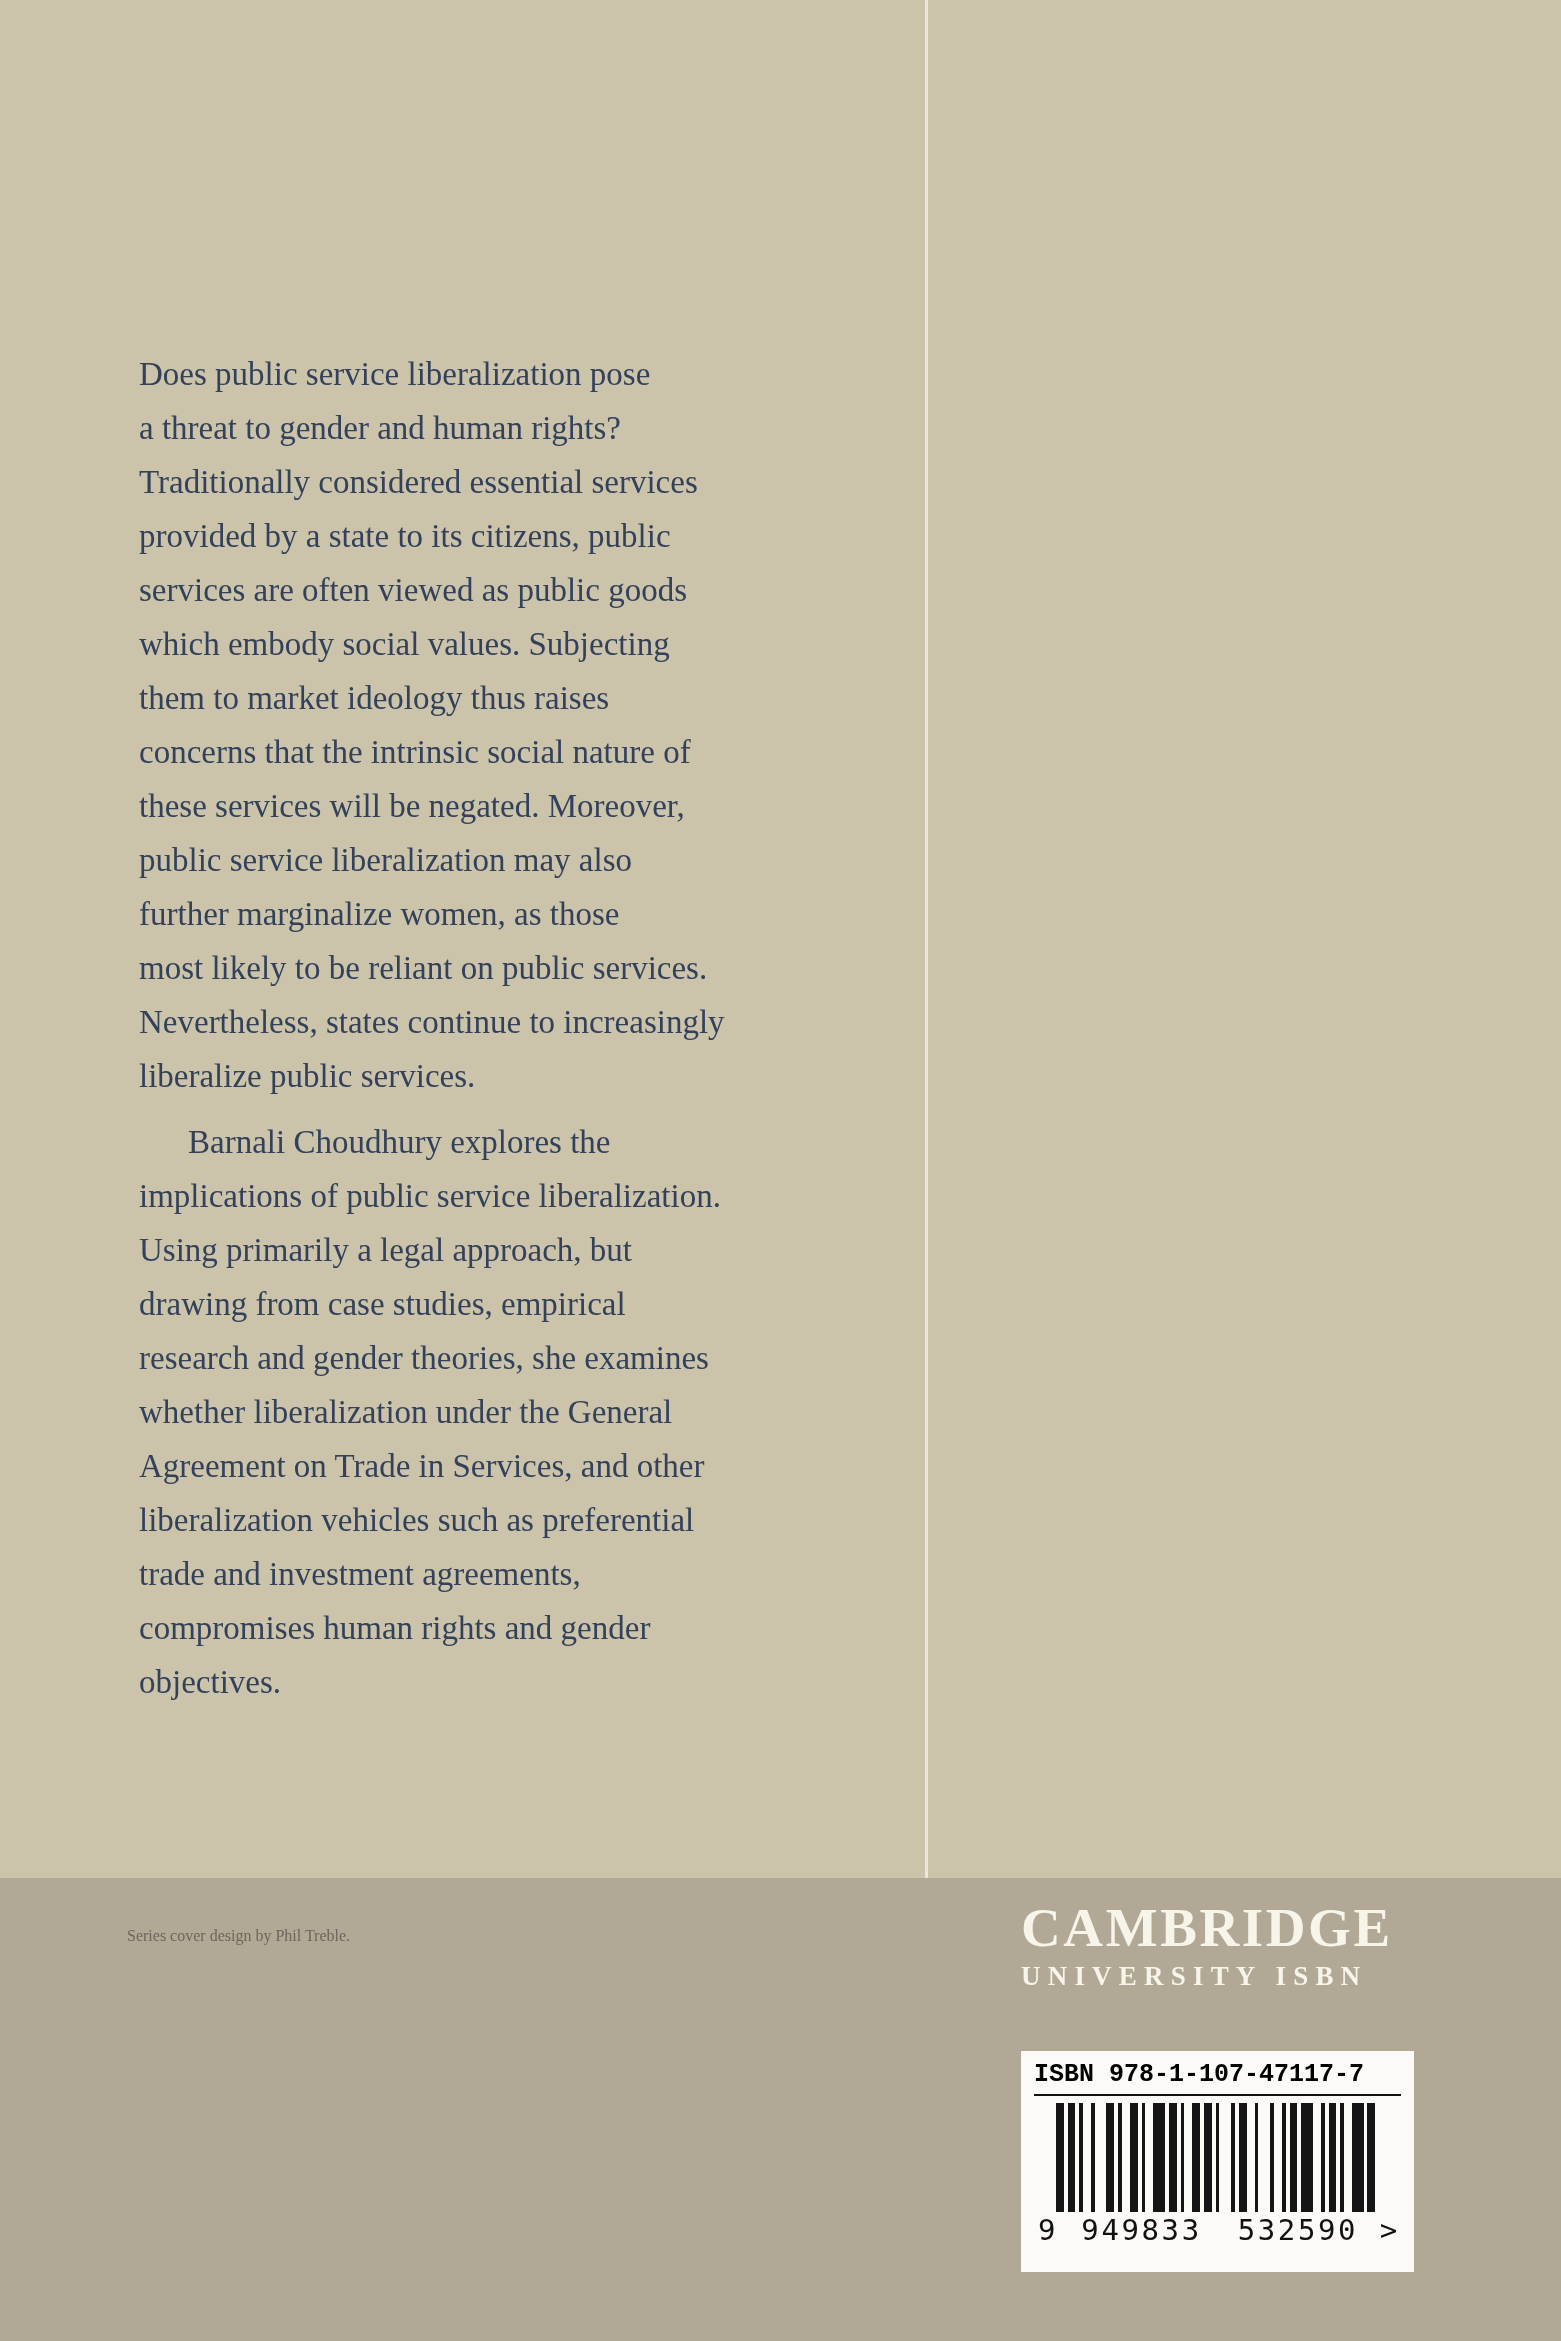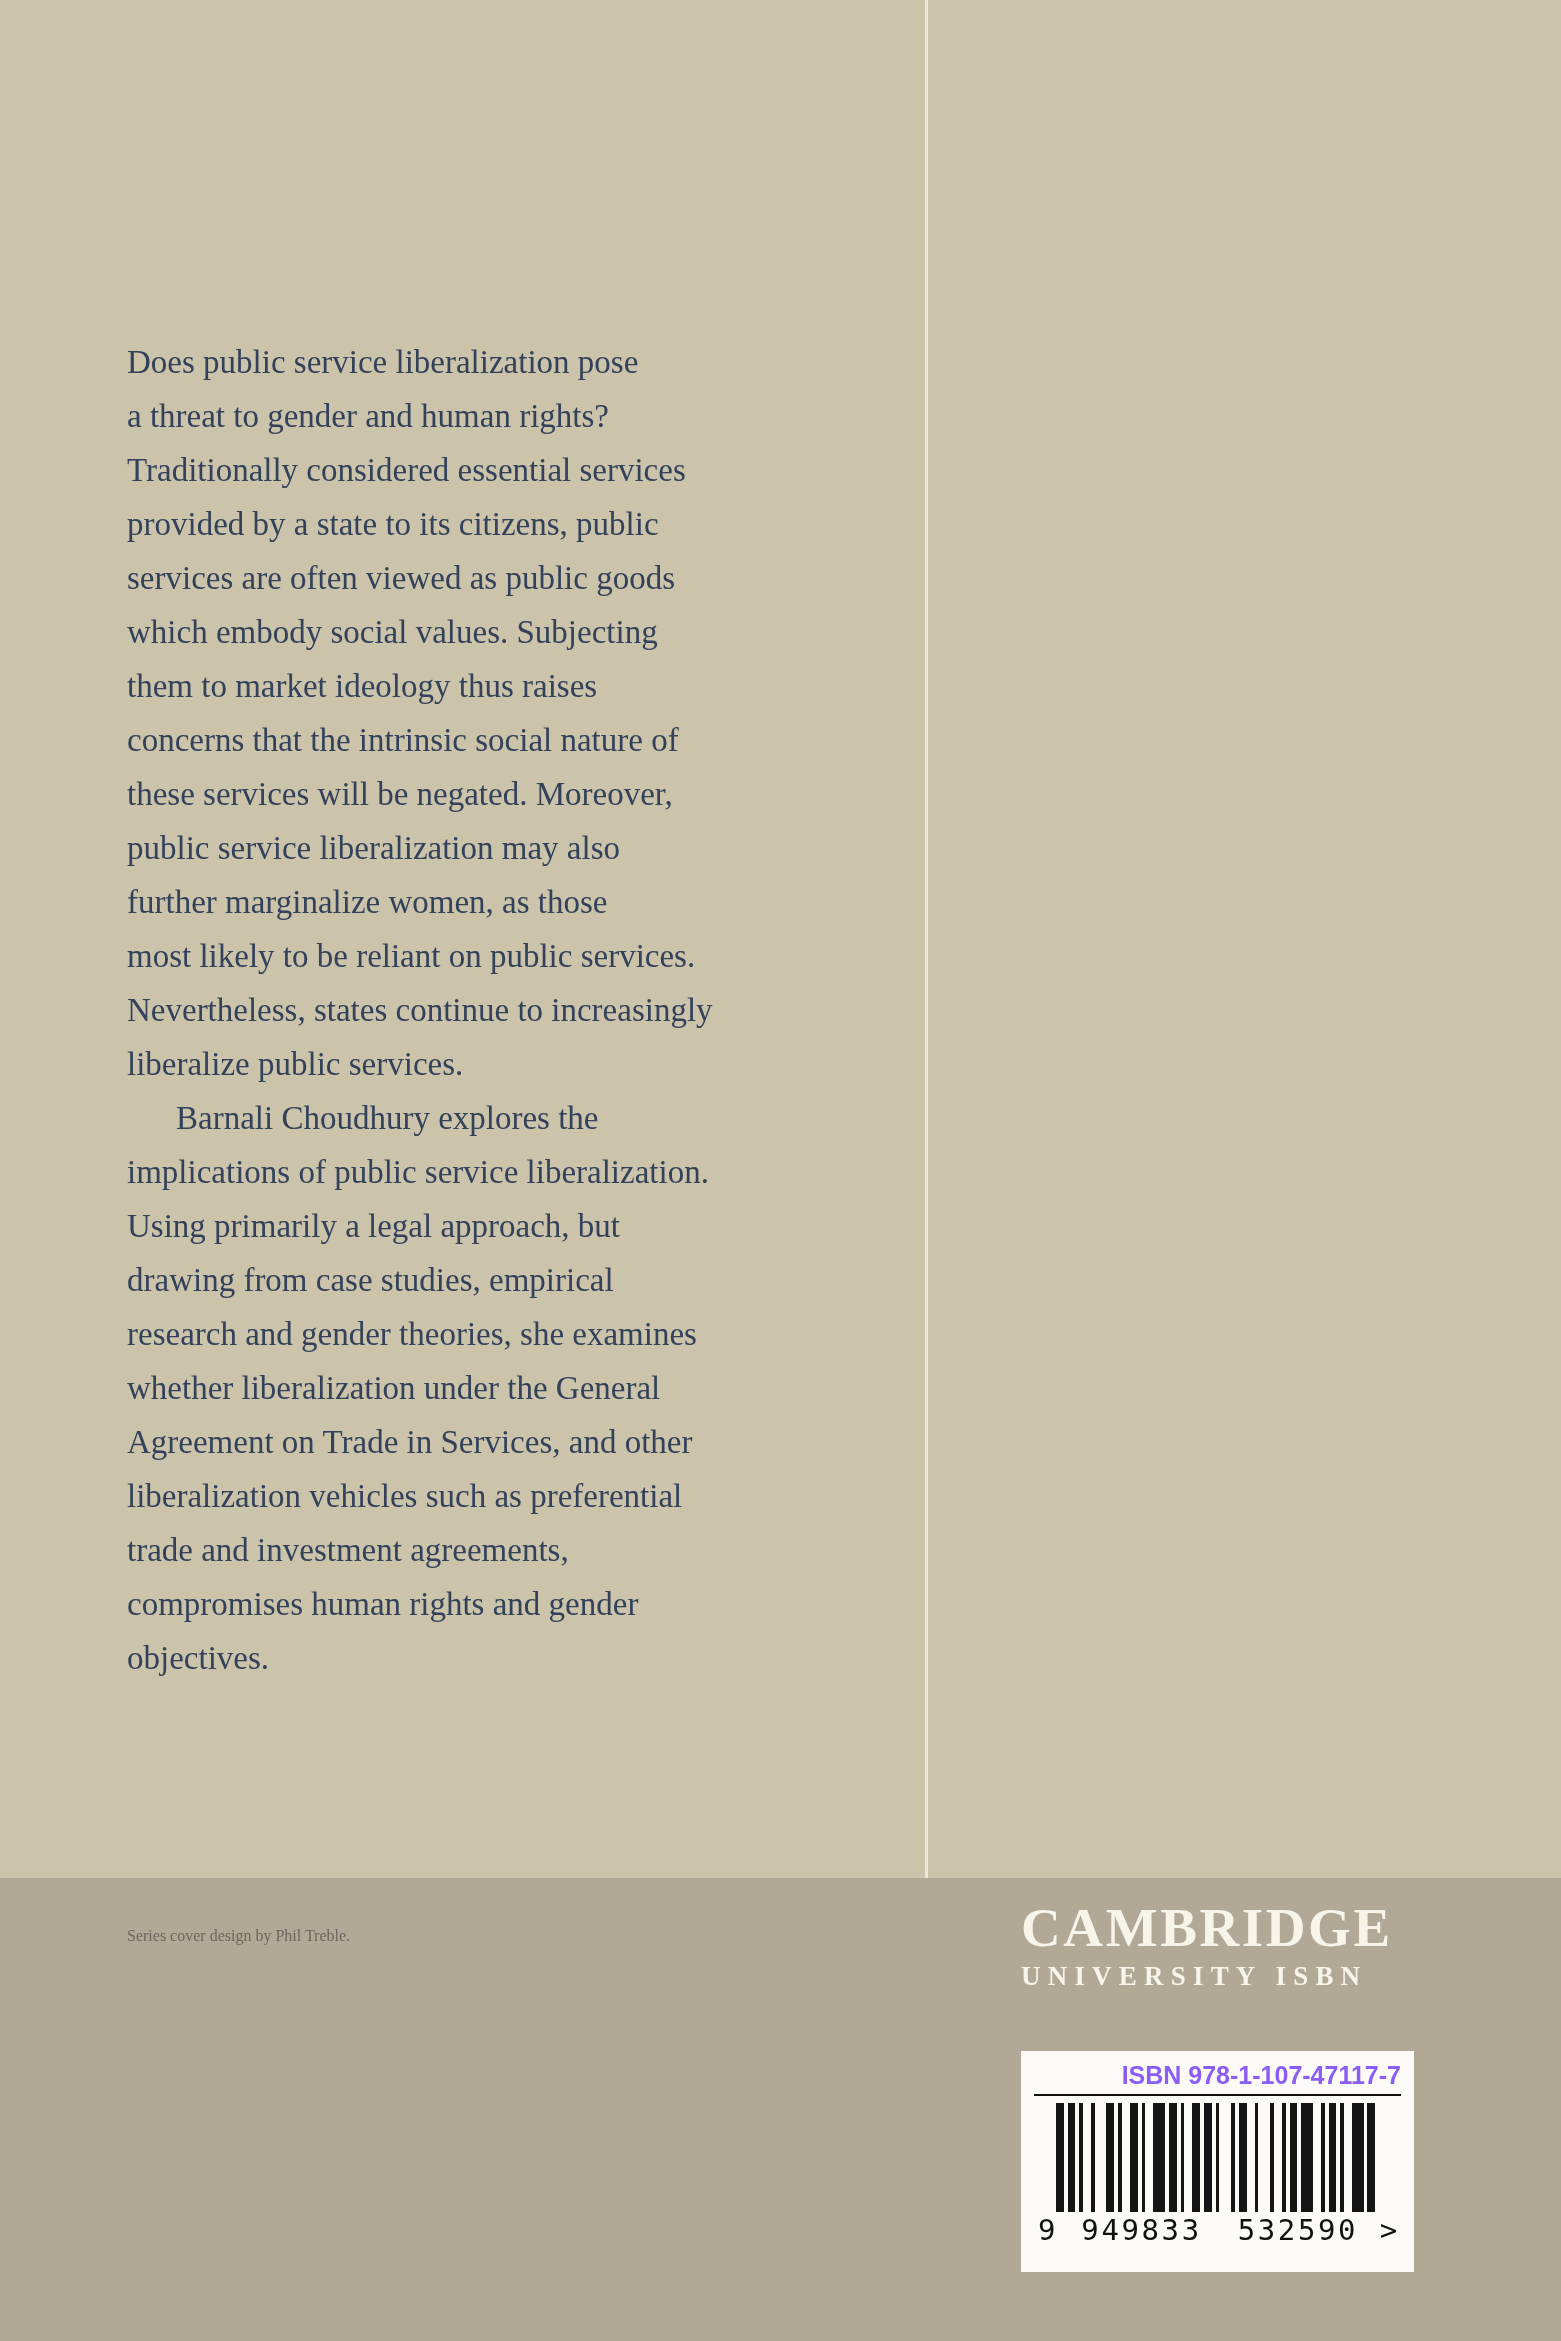--- a/index.html
+++ b/index.html
@@ -3,21 +3,21 @@
 <meta charset="utf-8">
 <style>
   html,body{margin:0;padding:0;}
   body{width:1562px;height:2342px;font-family:"Liberation Serif", serif;}
   .cover{position:relative;width:1562px;height:2342px;background:#cbc4ab;overflow:hidden;}
 
   .divider{position:absolute;left:925px;top:0;width:2.6px;height:1878px;background:#ece7d8;}
 
   .blurb{position:absolute;left:127px;top:335px;width:813px;color:#33415a;
          font-size:33px;line-height:54px;}
-  .blurb p{margin:0;white-space:pre-line;}
+  .blurb p{margin:12px;white-space:pre-line;}
   .blurb p.indent{text-indent:49px;}
 
   .bio{position:absolute;left:969px;top:670px;width:521px;color:#33415a;
        font-size:33px;line-height:55px;white-space:pre-line;}
   .bio .name{font-weight:bold;}
 
   .band{position:absolute;left:0;top:1878px;width:1562px;height:464px;background:#b1a995;}
 
   .credits{position:absolute;left:127px;top:1907px;color:#6b675c;font-size:16px;line-height:57px;}
   .credits div{margin:0;}
@@ -25,22 +25,22 @@
   .publisher{position:absolute;left:1021px;top:1898px;width:393px;color:#f7f4ea;}
   .pub-name{font-family:"Liberation Serif", serif;font-weight:bold;font-size:55px;
             letter-spacing:2.6px;line-height:60px;white-space:nowrap;}
   .pub-sub{font-family:"Liberation Serif", serif;font-weight:bold;font-size:27px;
            letter-spacing:7.2px;line-height:36px;white-space:nowrap;}
   .pub-web{font-family:"Liberation Sans", sans-serif;font-weight:bold;font-size:27px;
            line-height:39px;margin-top:2.6px;}
 
   .isbn-box{position:absolute;left:1021px;top:2051px;width:393px;height:221px;
             background:#fbfaf6;box-sizing:border-box;padding:6.5px 13px 0 13px;}
-  .isbn-label{font-family:Liberation Sans, sans-serif;font-weight:bold;color:#8b5cf6;
-              font-size:25px;text-align:right;line-height:34px;
+  .isbn-label{font-family:Liberation Mono, monospace;font-weight:bold;color:#000000;
+              font-size:25px;text-align:left;line-height:34px;
               border-bottom:2.6px solid #111;padding-bottom:2.6px;}
   .barcode{margin-top:6.5px;height:109px;display:flex;align-items:stretch;justify-content:center;overflow:hidden;}
   .barcode .bar{background:#151515;height:100%;flex:0 0 auto;}
   .barcode .gap{background:transparent;height:100%;flex:0 0 auto;}
   .isbn-digits{font-family:"DejaVu Sans Mono", monospace;color:#111;font-size:29px;
                line-height:36px;display:flex;align-items:baseline;padding:0 3.9px;}
   .isbn-digits .d9{margin-right:26px;}
   .isbn-digits .dmid{margin-right:36px;letter-spacing:2.6px;}
   .isbn-digits .dright{letter-spacing:2.6px;}
   .isbn-digits .arrow{margin-left:auto;}

